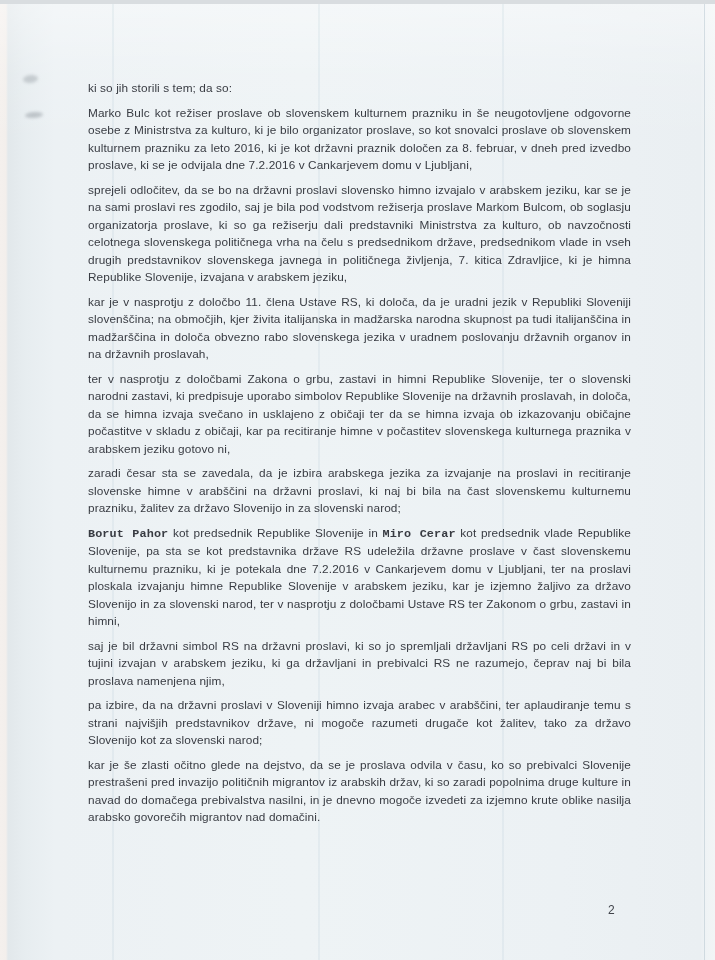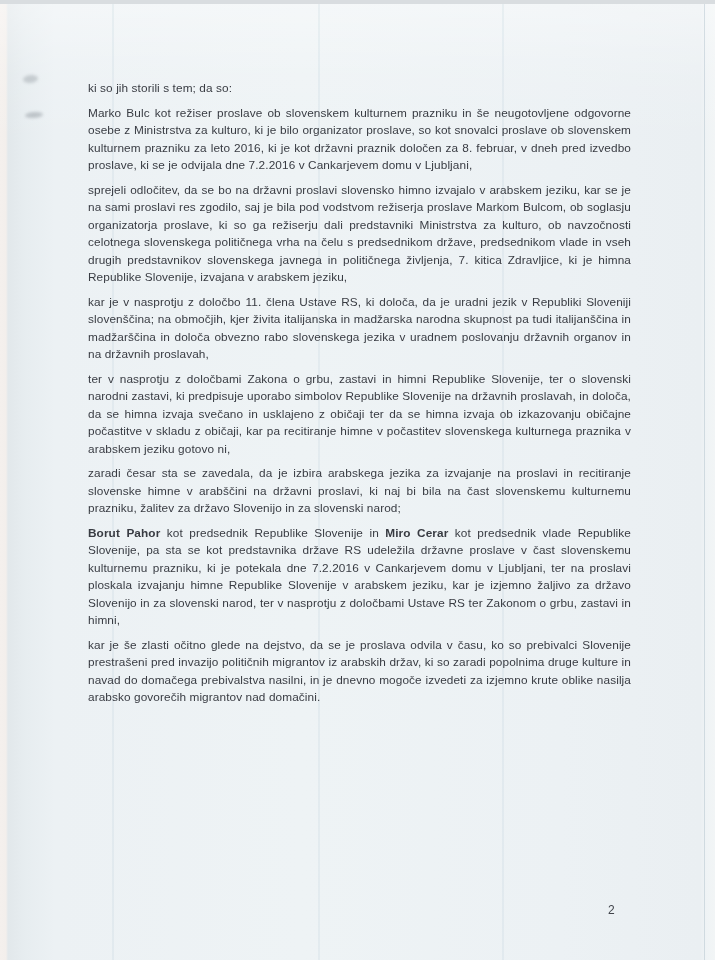--- a/index.html
+++ b/index.html
@@ -74,20 +74,21 @@
     font-size: 11.8px;
     line-height: 17.5px;
     letter-spacing: 0.1px;
   }
   .text-block p {
     margin: 0 0 7px 0;
     text-align: justify;
   }
   .text-block p span.b {
     font-weight: 700;
+    font-family: Liberation Mono, monospace;
   }
   .page-number {
     position: absolute;
     left: 608px;
     top: 899px;
     font-size: 12px;
     color: #41444b;
   }
 </style>
 </head>
@@ -102,17 +103,19 @@
   <div class="smudge b"></div>
 
   <div class="text-block">
       <p><span>ki so jih storili s tem; da so:</span></p>
       <p><span>Marko Bulc kot režiser proslave ob slovenskem kulturnem prazniku in še neugotovljene odgovorne osebe z Ministrstva za kulturo, ki je bilo organizator proslave, so kot snovalci proslave ob slovenskem kulturnem prazniku za leto 2016, ki je kot državni praznik določen za 8. februar, v dneh pred izvedbo proslave, ki se je odvijala dne 7.2.2016 v Cankarjevem domu v Ljubljani,</span></p>
       <p><span>sprejeli odločitev, da se bo na državni proslavi slovensko himno izvajalo v arabskem jeziku, kar se je na sami proslavi res zgodilo, saj je bila pod vodstvom režiserja proslave Markom Bulcom, ob soglasju organizatorja proslave, ki so ga režiserju dali predstavniki Ministrstva za kulturo, ob navzočnosti celotnega slovenskega političnega vrha na čelu s predsednikom države, predsednikom vlade in vseh drugih predstavnikov slovenskega javnega in političnega življenja, 7. kitica Zdravljice, ki je himna Republike Slovenije, izvajana v arabskem jeziku,</span></p>
       <p><span>kar je v nasprotju z določbo 11. člena Ustave RS, ki določa, da je uradni jezik v Republiki Sloveniji slovenščina; na območjih, kjer živita italijanska in madžarska narodna skupnost pa tudi italijanščina in madžarščina in določa obvezno rabo slovenskega jezika v uradnem poslovanju državnih organov in na državnih proslavah,</span></p>
       <p><span>ter v nasprotju z določbami Zakona o grbu, zastavi in himni Republike Slovenije, ter o slovenski narodni zastavi, ki predpisuje uporabo simbolov Republike Slovenije na državnih proslavah, in določa, da se himna izvaja svečano in usklajeno z običaji ter da se himna izvaja ob izkazovanju običajne počastitve v skladu z običaji, kar pa recitiranje himne v počastitev slovenskega kulturnega praznika v arabskem jeziku gotovo ni,</span></p>
       <p><span>zaradi česar sta se zavedala, da je izbira arabskega jezika za izvajanje na proslavi in recitiranje slovenske himne v arabščini na državni proslavi, ki naj bi bila na čast slovenskemu kulturnemu prazniku, žalitev za državo Slovenijo in za slovenski narod;</span></p>
       <p><span class="b">Borut Pahor</span><span> kot predsednik Republike Slovenije in </span><span class="b">Miro Cerar</span><span> kot predsednik vlade Republike Slovenije, pa sta se kot predstavnika države RS udeležila državne proslave v čast slovenskemu kulturnemu prazniku, ki je potekala dne 7.2.2016 v Cankarjevem domu v Ljubljani, ter na proslavi ploskala izvajanju himne Republike Slovenije v arabskem jeziku, kar je izjemno žaljivo za državo Slovenijo in za slovenski narod, ter v nasprotju z določbami Ustave RS ter Zakonom o grbu, zastavi in himni,</span></p>
+      <p><span>saj je bil državni simbol RS na državni proslavi, ki so jo spremljali državljani RS po celi državi in v tujini izvajan v arabskem jeziku, ki ga državljani in prebivalci RS ne razumejo, čeprav naj bi bila proslava namenjena njim,</span></p>
+      <p><span>pa izbire, da na državni proslavi v Sloveniji himno izvaja arabec v arabščini, ter aplaudiranje temu s strani najvišjih predstavnikov države, ni mogoče razumeti drugače kot žalitev, tako za državo Slovenijo kot za slovenski narod;</span></p>
       <p><span>kar je še zlasti očitno glede na dejstvo, da se je proslava odvila v času, ko so prebivalci Slovenije prestrašeni pred invazijo političnih migrantov iz arabskih držav, ki so zaradi popolnima druge kulture in navad do domačega prebivalstva nasilni, in je dnevno mogoče izvedeti za izjemno krute oblike nasilja arabsko govorečih migrantov nad domačini.</span></p>
     </div>
 
   <div class="page-number">2</div>
 </div>
 
 </body></html>

